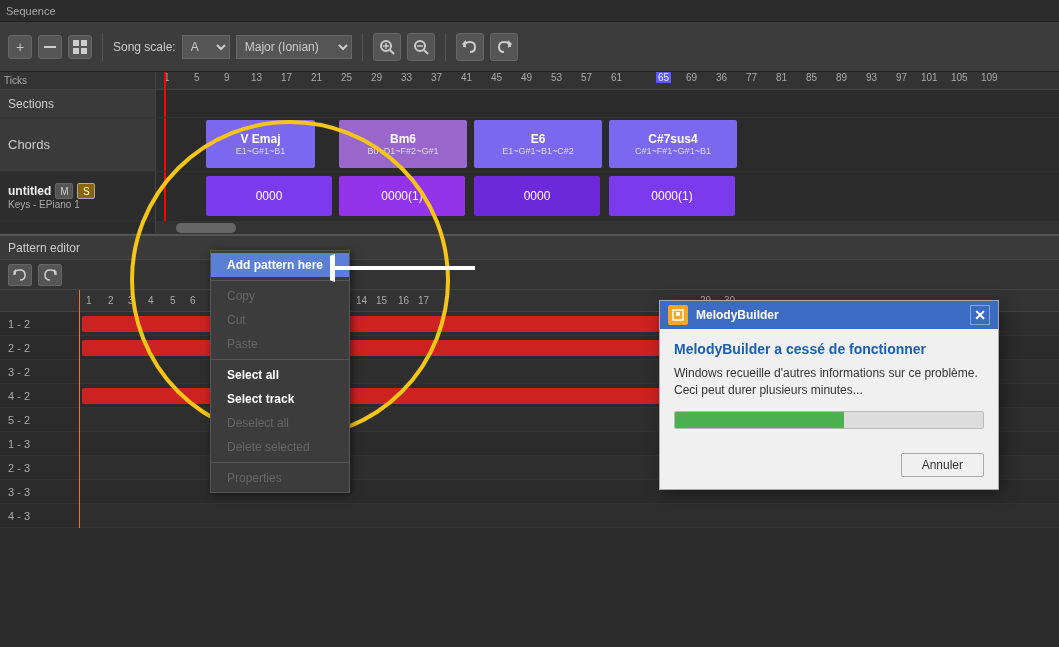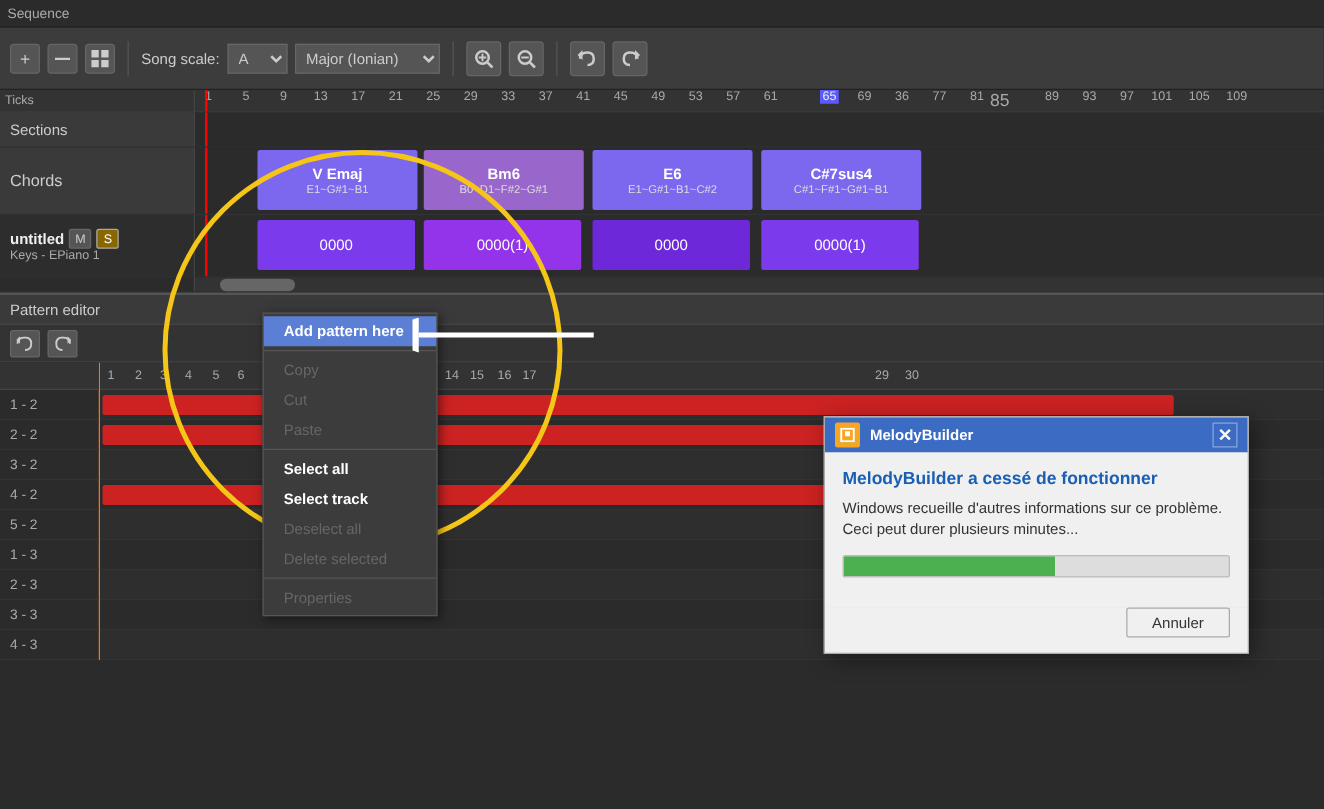--- a/index.html
+++ b/index.html
@@ -187,25 +187,24 @@
       z-index: 15;
       pointer-events: none;
     }
 
     
     #dialog {
       position: absolute;
       right: 60px;
       top: 300px;
       width: 340px;
-      background: #e5e5e5;
+      background: #a3a3a3;
       border: 1px solid #aaa;
       box-shadow: 4px 4px 16px rgba(0,0,0,0.4);
       z-index: 30;
-      margin-top: 33px;
     }
     #dialog-titlebar {
       background: #3c6bc4;
       height: 28px;
       display: flex;
       align-items: center;
       padding: 0 8px;
       color: #fff;
       font-size: 12px;
       font-weight: bold;
@@ -357,21 +356,21 @@
       <span style="position:absolute;left:335px;font-size:10px;color:#aaa;">45</span>
       <span style="position:absolute;left:365px;font-size:10px;color:#aaa;">49</span>
       <span style="position:absolute;left:395px;font-size:10px;color:#aaa;">53</span>
       <span style="position:absolute;left:425px;font-size:10px;color:#aaa;">57</span>
       <span style="position:absolute;left:455px;font-size:10px;color:#aaa;">61</span>
       <span style="position:absolute;left:500px;font-size:10px;color:#eee;background:#5a5aff;padding:0 2px;">65</span>
       <span style="position:absolute;left:530px;font-size:10px;color:#aaa;">69</span>
       <span style="position:absolute;left:560px;font-size:10px;color:#aaa;">36</span>
       <span style="position:absolute;left:590px;font-size:10px;color:#aaa;">77</span>
       <span style="position:absolute;left:620px;font-size:10px;color:#aaa;">81</span>
-      <span style="position:absolute;left:636px;font-size:14px;color:#aaa;">85</span>
+      <span style="position:absolute;left:650px;font-size:10px;color:#aaa;">85</span>
       <span style="position:absolute;left:680px;font-size:10px;color:#aaa;">89</span>
       <span style="position:absolute;left:710px;font-size:10px;color:#aaa;">93</span>
       <span style="position:absolute;left:740px;font-size:10px;color:#aaa;">97</span>
       <span style="position:absolute;left:765px;font-size:10px;color:#aaa;">101</span>
       <span style="position:absolute;left:795px;font-size:10px;color:#aaa;">105</span>
       <span style="position:absolute;left:825px;font-size:10px;color:#aaa;">109</span>
     </div>
   </div>
 
   <div style="display:flex;height:28px;border-bottom:1px solid #333;">
@@ -379,21 +378,21 @@
     <div style="flex:1;background:#2b2b2b;position:relative;">
       <div class="red-playhead"></div>
     </div>
   </div>
 
   <div style="display:flex;height:54px;border-bottom:1px solid #333;">
     <div style="width:156px;min-width:156px;background:#3a3a3a;border-right:1px solid #444;display:flex;align-items:center;padding-left:8px;font-size:13px;color:#ccc;">Chords</div>
     <div style="flex:1;background:#2b2b2b;position:relative;">
       <div class="red-playhead"></div>
 
-      <div style="position:absolute;left:50px;top:2px;width:128px;height:48px;background:#7b68ee;border-radius:2px;display:flex;flex-direction:column;align-items:center;justify-content:center;">
+      <div style="position:absolute;left:50px;top:2px;width:109px;height:48px;background:#7b68ee;border-radius:2px;display:flex;flex-direction:column;align-items:center;justify-content:center;">
         <span style="font-size:12px;color:#fff;font-weight:bold;">V Emaj</span>
         <span style="font-size:9px;color:#ddd;">E1~G#1~B1</span>
       </div>
 
       <div style="position:absolute;left:183px;top:2px;width:128px;height:48px;background:#9966cc;border-radius:2px;display:flex;flex-direction:column;align-items:center;justify-content:center;">
         <span style="font-size:12px;color:#fff;font-weight:bold;">Bm6</span>
         <span style="font-size:9px;color:#ddd;">B0~D1~F#2~G#1</span>
       </div>
 
       <div style="position:absolute;left:318px;top:2px;width:128px;height:48px;background:#7b68ee;border-radius:2px;display:flex;flex-direction:column;align-items:center;justify-content:center;">

